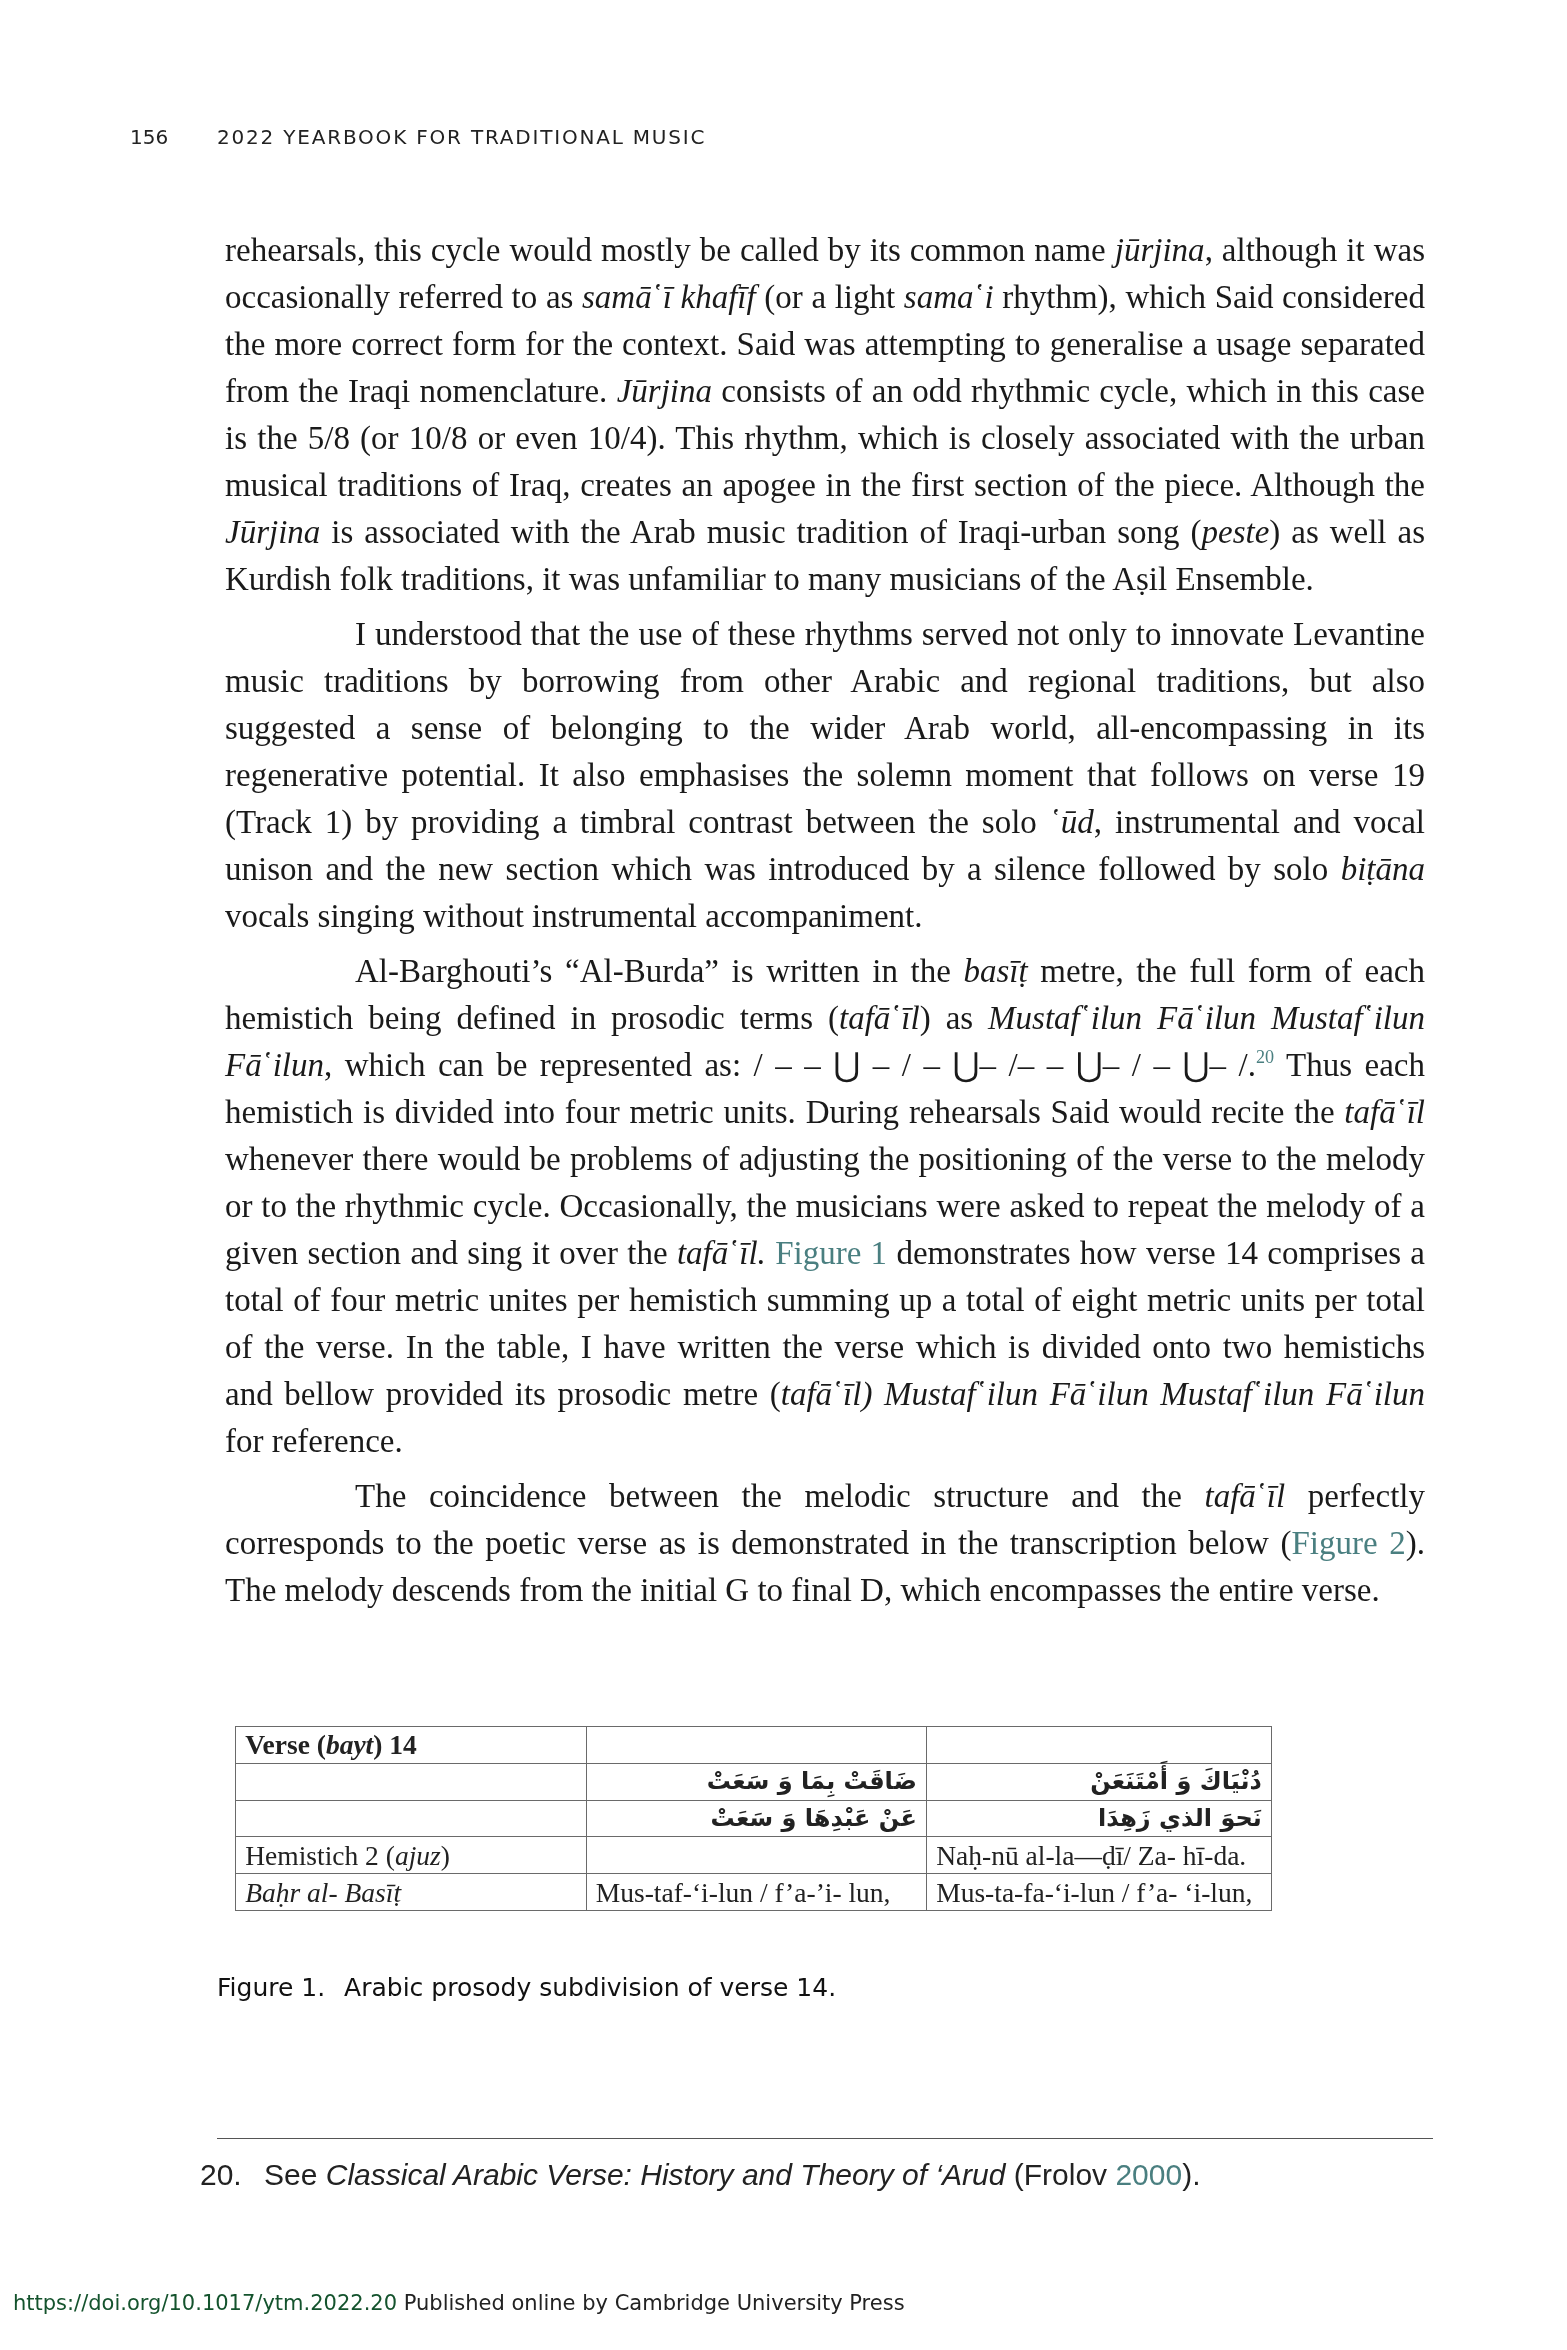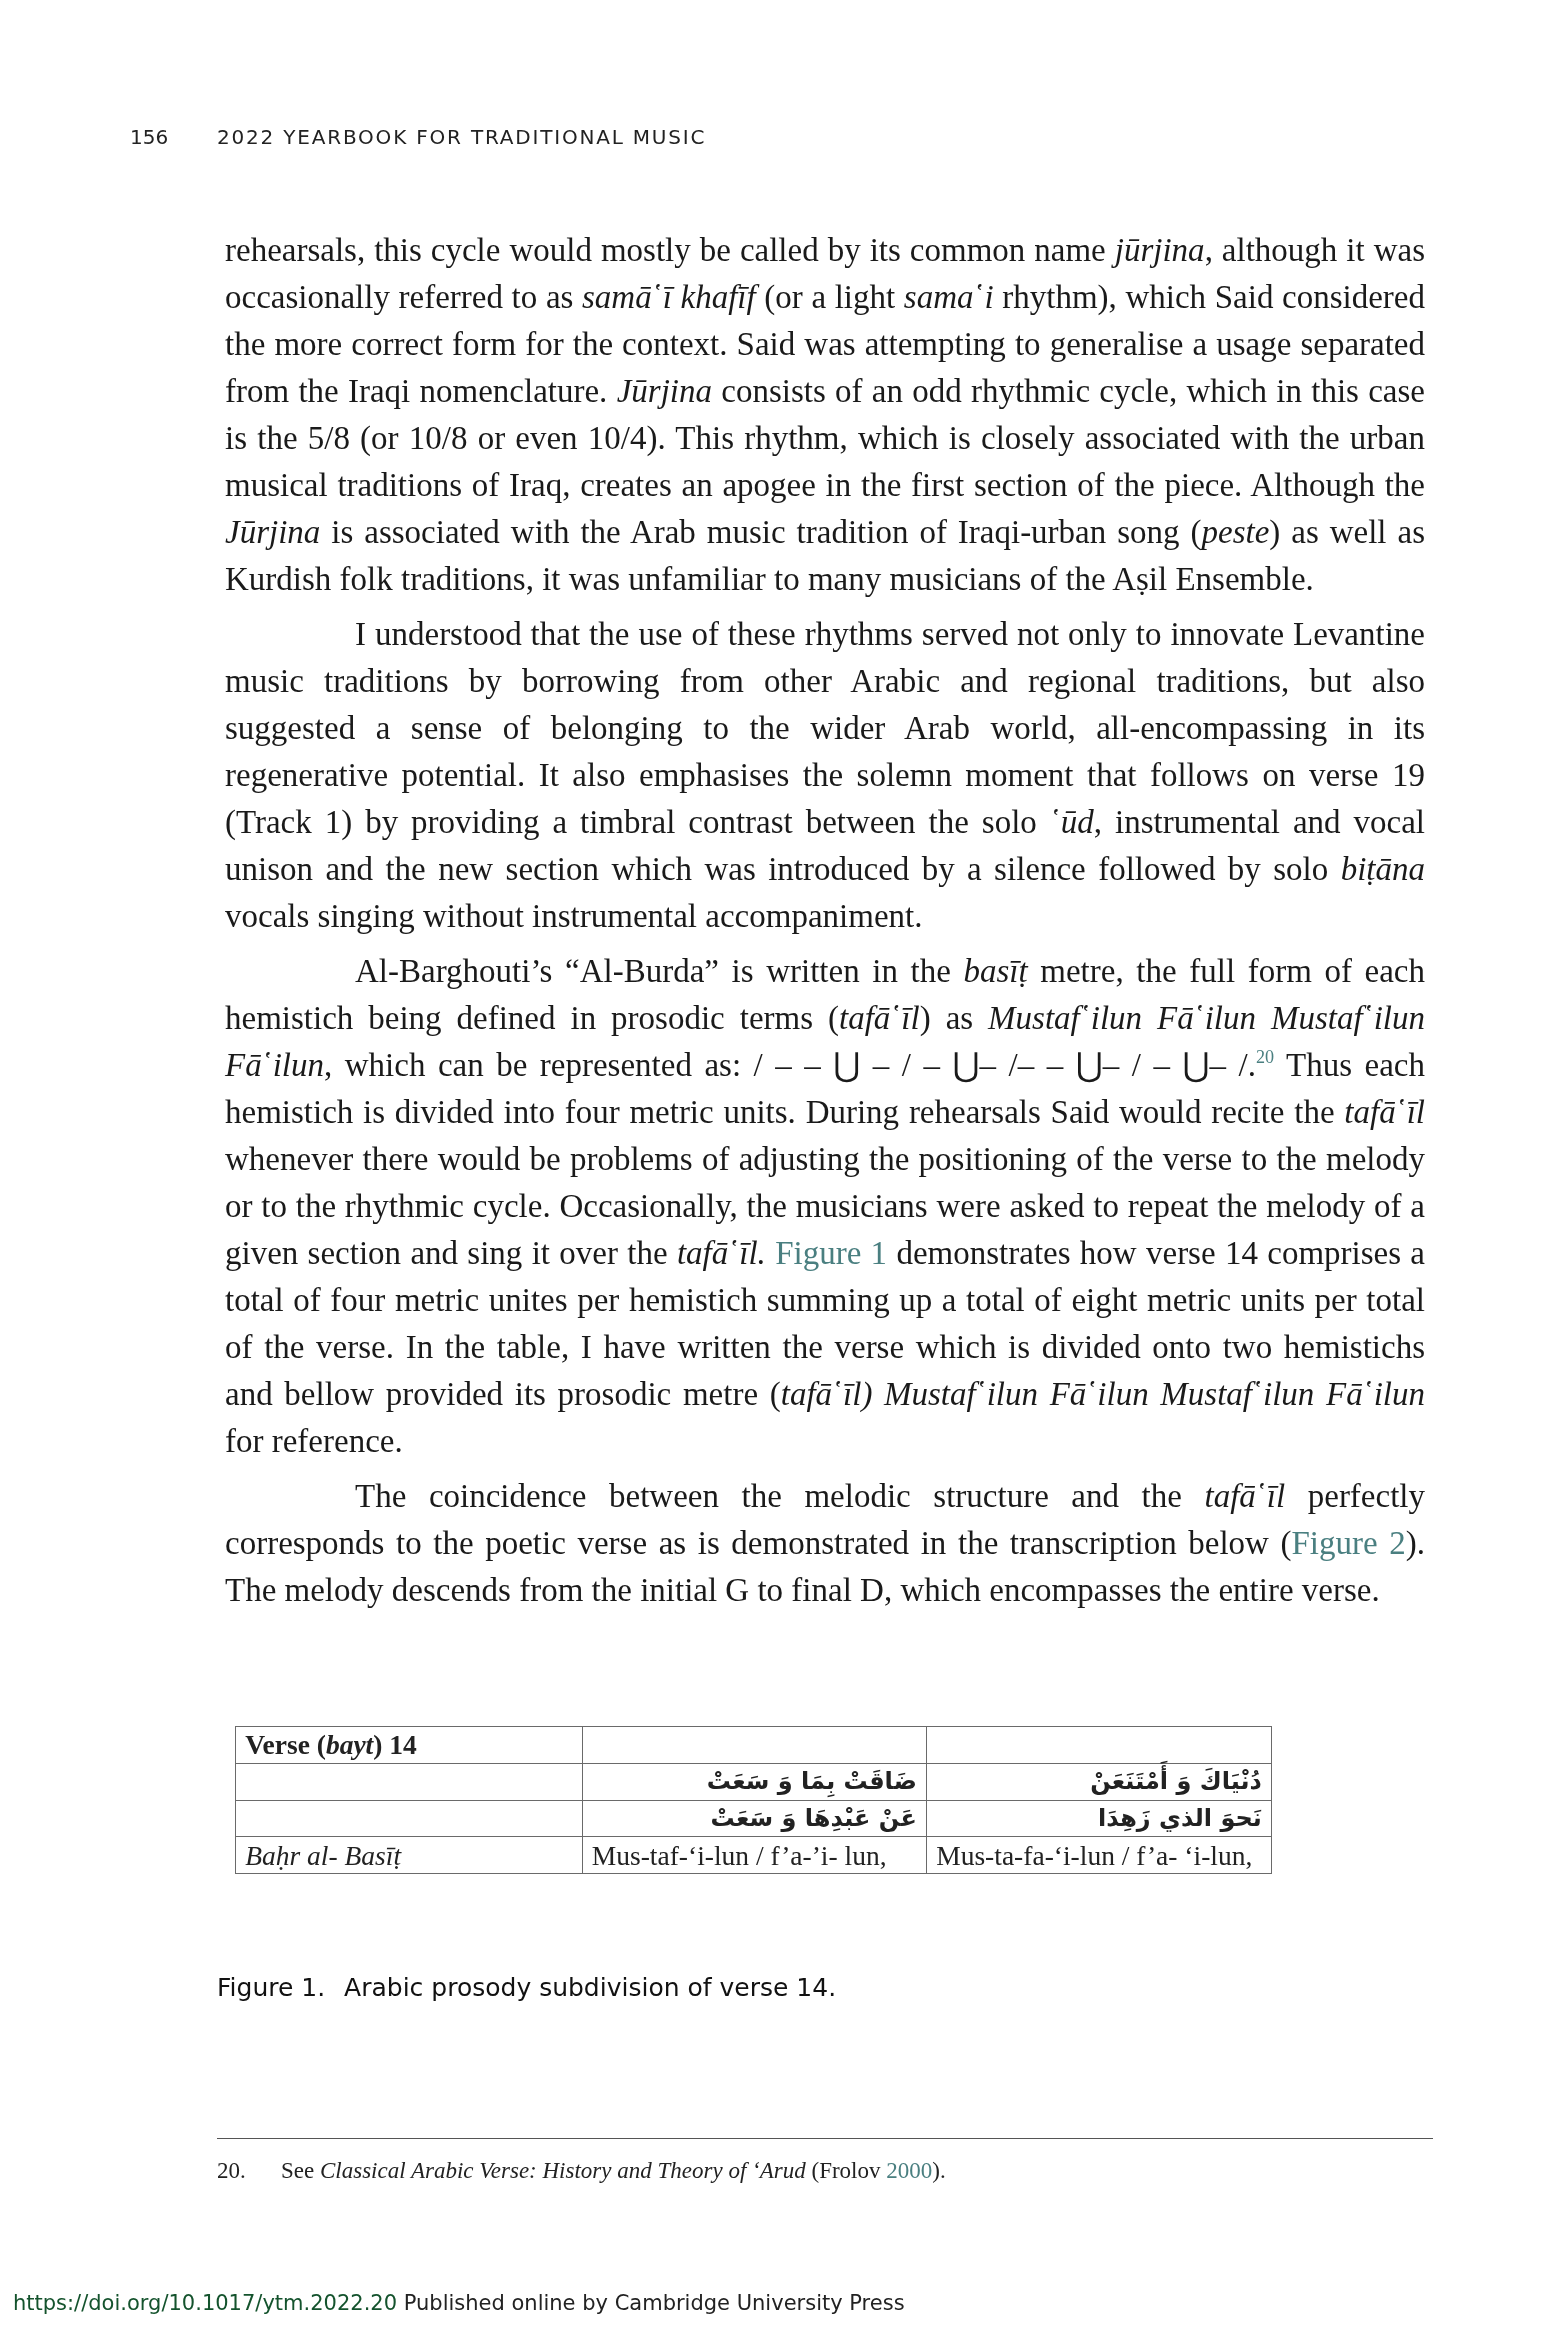--- a/index.html
+++ b/index.html
@@ -14,21 +14,21 @@
   .sup { font-size: 0.55em; vertical-align: 0.7em; color: #4a7f80; line-height: 0; }
   .fig-table { position: absolute; top: 1726px; left: 235px; width: 1037px; border-collapse: collapse; font-family: "Liberation Serif", serif; font-size: 27.5px; color: #222; }
   .fig-table td { border: 1.8px solid #6a6a6a; height: 34px; padding: 0.9px 9.2px; vertical-align: middle; width: 33.3%; line-height: 33px; }
   .fig-table td.c1 { width: 376px; }
   .fig-table td.c2 { width: 372px; }
   .fig-table td.ar { direction: rtl; text-align: right; font-family: "DejaVu Sans", sans-serif; font-size: 24px; font-weight: bold; }
   .fig-table td.bold { font-weight: bold; }
   .caption { position: absolute; top: 1973px; left: 217px; font-family: "DejaVu Sans", sans-serif; font-size: 25px; color: #111; }
   .caption .label { margin-right: 11px; }
   .fn-rule { position: absolute; top: 2138px; left: 217px; width: 1216px; height: 0; border-top: 1.8px solid #555; }
-  .footnote { position: absolute; top: 2158px; left: 217px; font-family: Liberation Serif, serif; font-size: 23px; color: #222; }
+  .footnote { position: absolute; top: 2158px; left: 200px; font-family: Liberation Sans, sans-serif; font-size: 30px; color: #222; }
   .footnote .fnum { display: inline-block; width: 64px; }
   .footer { position: absolute; top: 2291px; left: 13px; font-family: "DejaVu Sans", sans-serif; font-size: 21px; color: #222; }
   .footer .doi { color: #14532d; }
 </style>
 </head>
 <body>
 
 <div class="running-head">
   <span class="pnum">156</span>
   <span>2022 YEARBOOK FOR TRADITIONAL MUSIC</span>
@@ -55,20 +55,25 @@
         <td class="c1"><span></span><i></i><span></span></td>
         <td class="c2 ar">ضَاقَتْ بِمَا وَ سَعَتْ</td>
         <td class="c3 ar">دُنْيَاكَ وَ أَمْتَنَعَنْ</td>
       </tr>
       <tr>
         <td class="c1"><span></span><i></i><span></span></td>
         <td class="c2 ar">عَنْ عَبْدِهَا وَ سَعَتْ</td>
         <td class="c3 ar">نَحوَ الذي زَهِدَا</td>
       </tr>
       <tr>
+        <td class="c1"><span>Hemistich 2 (</span><i>ajuz</i><span>)</span></td>
+        <td class="c2"></td>
+        <td class="c3">Naḥ-nū al-la—ḍī/ Za- hī-da.</td>
+      </tr>
+      <tr>
         <td class="c1"><span></span><i>Baḥr al- Basīṭ</i><span></span></td>
         <td class="c2">Mus-taf-‘i-lun / f’a-’i- lun,</td>
         <td class="c3">Mus-ta-fa-‘i-lun / f’a- ‘i-lun,</td>
       </tr>
     </tbody>
 </table>
 
 <div class="caption">
   <span class="label">Figure 1.</span>
   <span>Arabic prosody subdivision of verse 14.</span>

